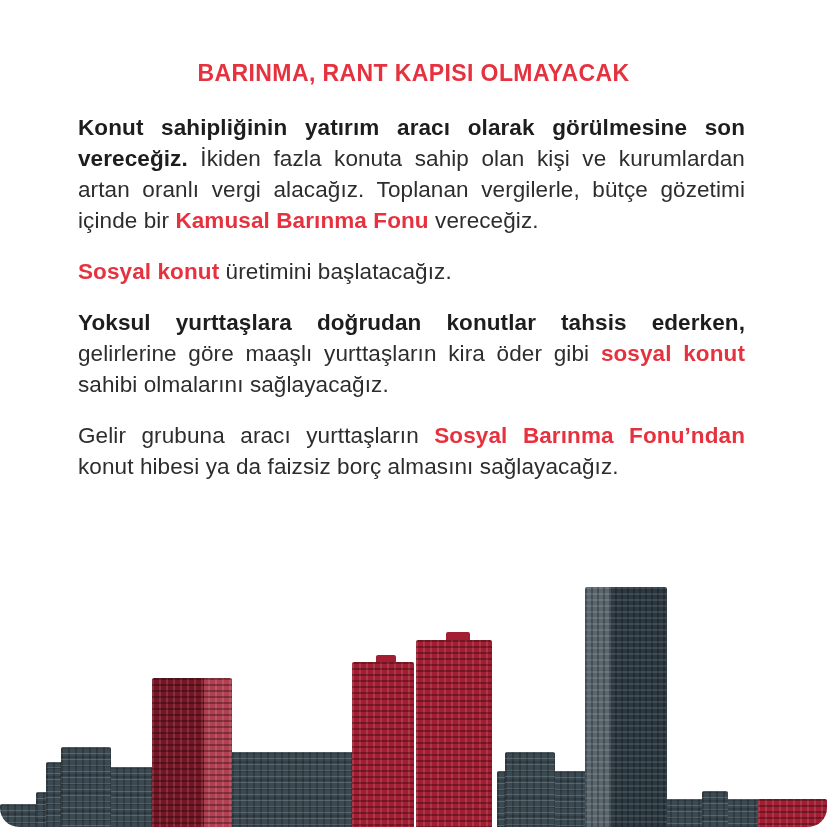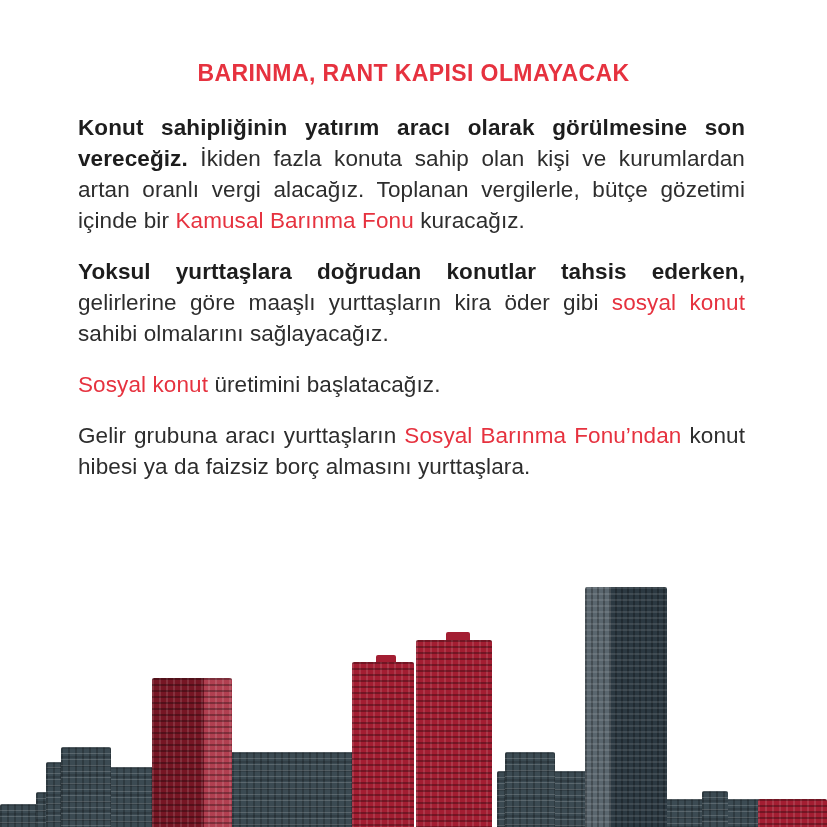--- a/index.html
+++ b/index.html
@@ -1,32 +1,32 @@
 <!DOCTYPE html>
 <html style="--accent: #e6323f; --body: #2d2d2d; --bold: #1d1d1d; --slate: #3b4a52; --slateDark: #31404a; --red: #a31e32;"><head>
 <meta charset="utf-8">
 <style>
   html,body { margin:0; padding:0; background:#ffffff; }
   .page {
     position:relative; width:827px; height:827px; background:#ffffff;
-    overflow:hidden; font-family:"Liberation Sans", sans-serif;
+    overflow:hidden; font-family:"Liberation Sans", sans-serif;border-radius:19px;
   }
   .title {
     position:absolute; top:60px; left:0; width:100%;
     text-align:center; font-weight:700; font-size:23px;
     letter-spacing:0.4px; color:var(--accent,#e6323f);
   }
   .paragraphs { position:absolute; top:112px; left:78px; width:667px; }
   .paragraphs p {
     margin:0 0 20px; font-size:22.5px; line-height:31px;
     text-align:justify; color:var(--body,#2d2d2d); letter-spacing:0.1px;
   }
   .paragraphs span.n { color:var(--body,#2d2d2d); }
   .paragraphs span.b { font-weight:700; color:var(--bold,#1d1d1d); }
-  .paragraphs span.br { font-weight:400; color:var(--accent,#e6323f); }
+  .paragraphs span.br { font-weight:700; color:var(--accent,#e6323f); }
 
   .skyline { position:absolute; left:0; top:0; width:827px; height:827px; pointer-events:none; }
   .building { position:absolute; bottom:0; border-radius:2px 2px 0 0; }
 
   .slate {
     background-color:var(--slate,#3b4a52);
     background-image:
       repeating-linear-gradient(180deg, rgba(255,255,255,.16) 0 1px, transparent 1px 6px),
       repeating-linear-gradient(90deg, rgba(0,0,0,.22) 0 2px, transparent 2px 7px),
       repeating-linear-gradient(180deg, rgba(0,0,0,.15) 0 2px, transparent 2px 9px);
@@ -55,24 +55,24 @@
     position:absolute; border-radius:2px 2px 0 0;
     background-color:var(--red,#a31e32);
   }
 </style>
 </head>
 <body>
 
 <div class="page">
   <div class="title">BARINMA, RANT KAPISI OLMAYACAK</div>
   <div class="paragraphs">
-      <p><span class="b">Konut sahipliğinin yatırım aracı olarak görülmesine son vereceğiz.</span><span class="n"> İkiden fazla konuta sahip olan kişi ve kurumlardan artan oranlı vergi alacağız. Toplanan vergilerle, bütçe gözetimi içinde bir </span><span class="br">Kamusal Barınma Fonu</span><span class="n"> kuracağız.</span></p>
+      <p><span class="b">Konut sahipliğinin yatırım aracı olarak görülmesine son vereceğiz.</span><span class="n"> İkiden fazla konuta sahip olan kişi ve kurumlardan artan oranlı vergi alacağız. Toplanan vergilerle, bütçe gözetimi içinde bir </span><span class="br">Kamusal Barınma Fonu</span><span class="n"> vereceğiz.</span></p>
+      <p><span class="br">Sosyal konut</span><span class="n"> üretimini başlatacağız.</span></p>
       <p><span class="b">Yoksul yurttaşlara doğrudan konutlar tahsis ederken,</span><span class="n"> gelirlerine göre maaşlı yurttaşların kira öder gibi </span><span class="br">sosyal konut</span><span class="n"> sahibi olmalarını sağlayacağız.</span></p>
-      <p><span class="br">Sosyal konut</span><span class="n"> üretimini başlatacağız.</span></p>
-      <p><span class="n">Gelir grubuna aracı yurttaşların </span><span class="br">Sosyal Barınma Fonu’ndan</span><span class="n"> konut hibesi ya da faizsiz borç almasını yurttaşlara.</span></p>
+      <p><span class="n">Gelir grubuna aracı yurttaşların </span><span class="br">Sosyal Barınma Fonu’ndan</span><span class="n"> konut hibesi ya da faizsiz borç almasını sağlayacağız.</span></p>
     </div>
   <div class="skyline">
       <div class="building slate" style="left: 0px; width: 42px; height: 23px;"></div>
       <div class="building slate" style="left: 36px; width: 14px; height: 35px;"></div>
       <div class="building slate" style="left: 46px; width: 18px; height: 65px;"></div>
       <div class="building slate" style="left: 46px; width: 150px; height: 60px;"></div>
       <div class="building slate" style="left: 61px; width: 50px; height: 80px;"></div>
       <div class="building slate" style="left: 225px; width: 150px; height: 75px;"></div>
       <div class="building slate" style="left: 497px; width: 118px; height: 56px;"></div>
       <div class="building slate" style="left: 505px; width: 50px; height: 75px;"></div>

